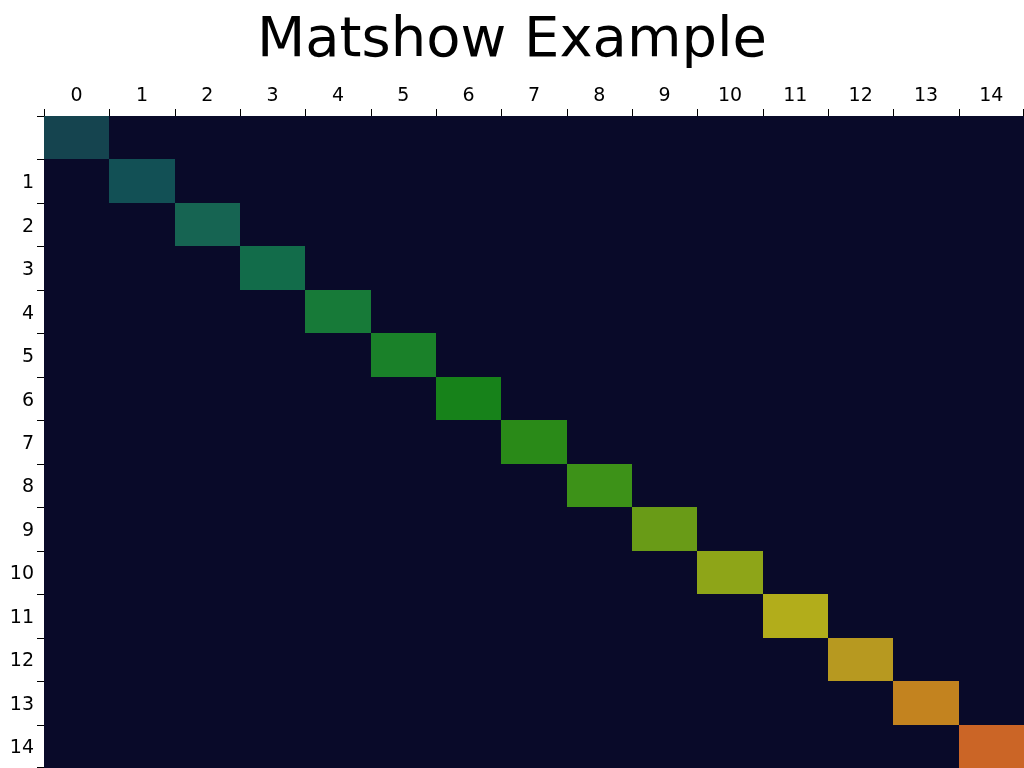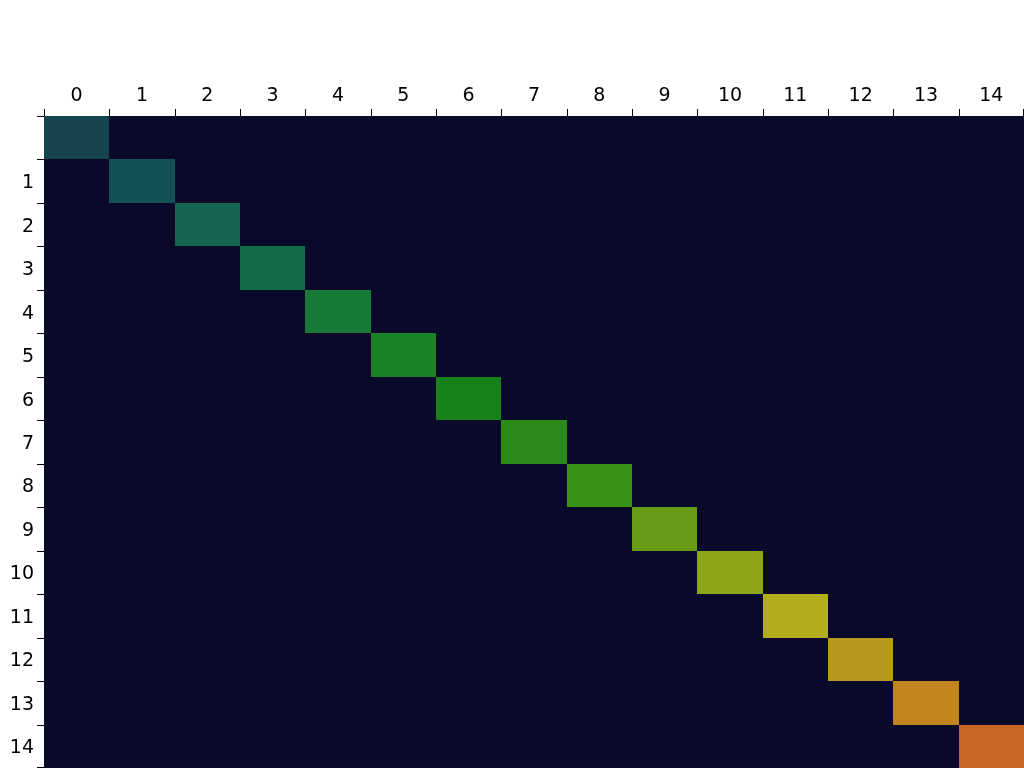--- a/index.html
+++ b/index.html
@@ -106,20 +106,21 @@
     top: 0;
     width: 34px;
     height: 768px;
   }
 </style>
 </head>
 <body>
 
 <div id="figure">
 
+  <div id="chart-title">Matshow Example</div>
 
   <div id="xaxis-layer">
       <div class="tick-mark xtick-mark" style="left: 44px; top: 109px;"></div>
       <div class="xtick-label" style="left: 76.6667px; top: 83px;">0</div>
       <div class="tick-mark xtick-mark" style="left: 109.333px; top: 109px;"></div>
       <div class="xtick-label" style="left: 142px; top: 83px;">1</div>
       <div class="tick-mark xtick-mark" style="left: 174.667px; top: 109px;"></div>
       <div class="xtick-label" style="left: 207.333px; top: 83px;">2</div>
       <div class="tick-mark xtick-mark" style="left: 240px; top: 109px;"></div>
       <div class="xtick-label" style="left: 272.667px; top: 83px;">3</div>

